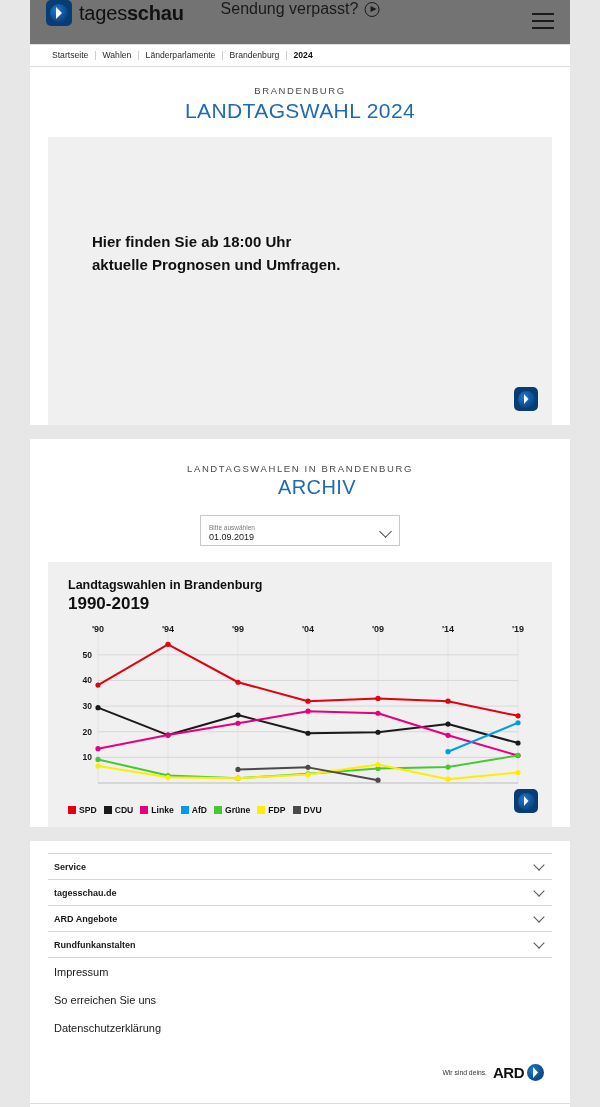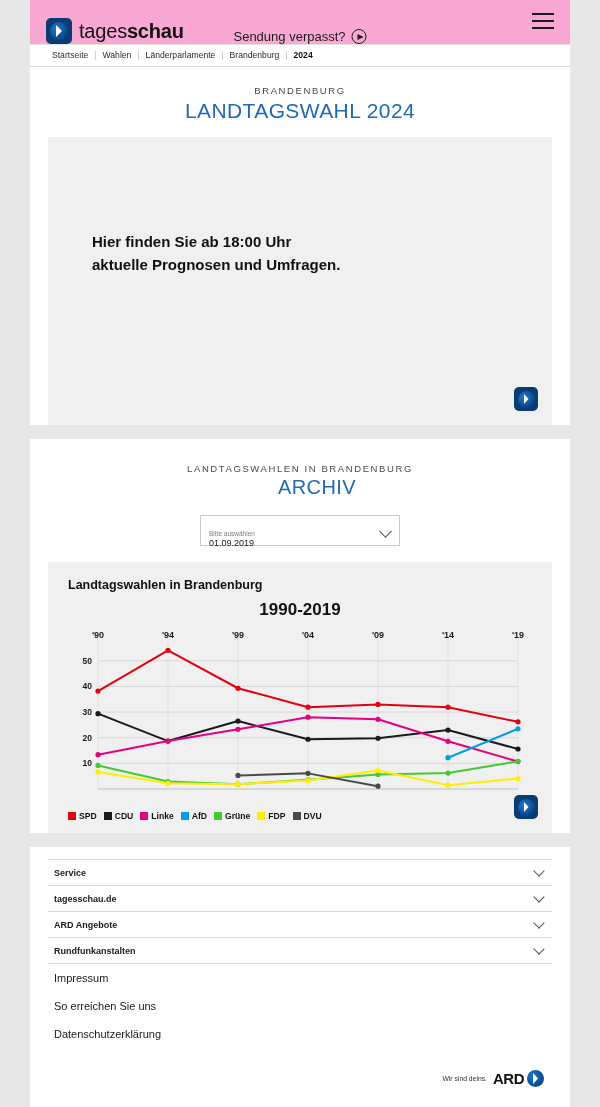--- a/index.html
+++ b/index.html
@@ -19,23 +19,23 @@
     position: absolute;
     left: 30px; top: 0;
     width: 540px;
     background: #ffffff;
   }
 
   
   .header {
     position: relative;
     height: 44px;
-    background: #f9a8d4;
+    background: #737373;
     display: flex;
-    align-items: flex-end;
+    align-items: flex-start;
   }
   .logo-wrap {
     display: flex; align-items: center;
     margin-left: 16px;
   }
   .logo-mark {
     width: 26px; height: 26px;
     border-radius: 5px;
     background: #0a3c74;
     display: flex; align-items: center; justify-content: center;
@@ -58,21 +58,21 @@
     color: #111111;
     letter-spacing: -0.2px;
   }
   .logo-text b { font-weight: bold; }
   .logo-text span.light { font-weight: normal; }
 
   .sendung {
     position: absolute;
     left: 50%; transform: translateX(-50%);
     display: flex; align-items: center;
-    font-size: 13px;
+    font-size: 16px;
     color: #1a1a1a;
   }
   .sendung .play {
     width: 15px; height: 15px; border-radius: 50%;
     border: 1.3px solid #1a1a1a;
     margin-left: 6px;
     position: relative;
   }
   .sendung .play:after {
     content: "";
@@ -168,40 +168,40 @@
     text-transform: uppercase;
   }
   .archive-title { font-size: 20px; color: #1f6ab4; margin-top: 2px; letter-spacing: 0.4px; padding-left: 34px; }
 
   .select-wrap {
     width: 200px; margin: 4px auto 16px auto;
     border: 1px solid #c9c9c9;
     background: #fff;
     height: 31px;
     position: relative;
-    padding: 14px 8px 0 8px;
+    padding: 8px 8px 0 8px;
   }
   .select-label { font-size: 6.5px; color: #7a7a7a; }
   .select-value { font-size: 9px; color: #1a1a1a; margin-top: 1px; }
   .chev {
     position: absolute; right: 9px; top: 11px;
     width: 9px; height: 9px;
     border-right: 1.4px solid #444; border-bottom: 1.4px solid #444;
     transform: rotate(45deg);
   }
 
   
   .chartcard {
     margin: 0 18px;
     background: #f0f0f0;
     padding: 16px 20px 12px 20px;
     position: relative;
   }
   .chart-h { font-size: 12.5px; font-weight: bold; color: #111; }
-  .chart-years { font-size: 17px; font-weight: bold; color: #111; margin-top: 8px; text-align: center; }
+  .chart-years { font-size: 17px; font-weight: bold; color: #111; margin-top: 2px; }
   .chart-area { position: relative; margin-top: 10px; height: 175px; }
   .chart-svg { display: block; }
   .legend {
     display: flex; flex-wrap: wrap; gap: 7px;
     margin-top: 6px;
     font-size: 8.6px; font-weight: bold; color: #111;
   }
   .legend .li { display: flex; align-items: center; }
   .legend .sw { width: 8px; height: 8px; margin-right: 3px; }
 

